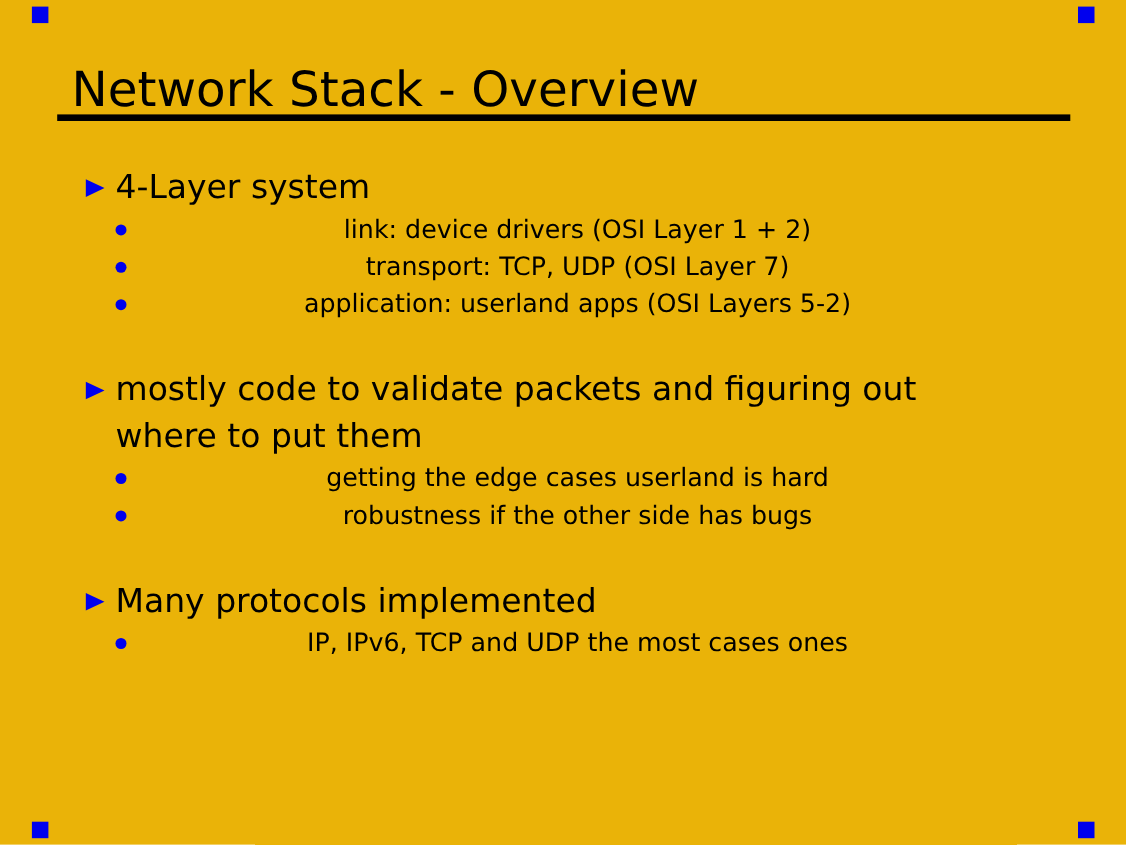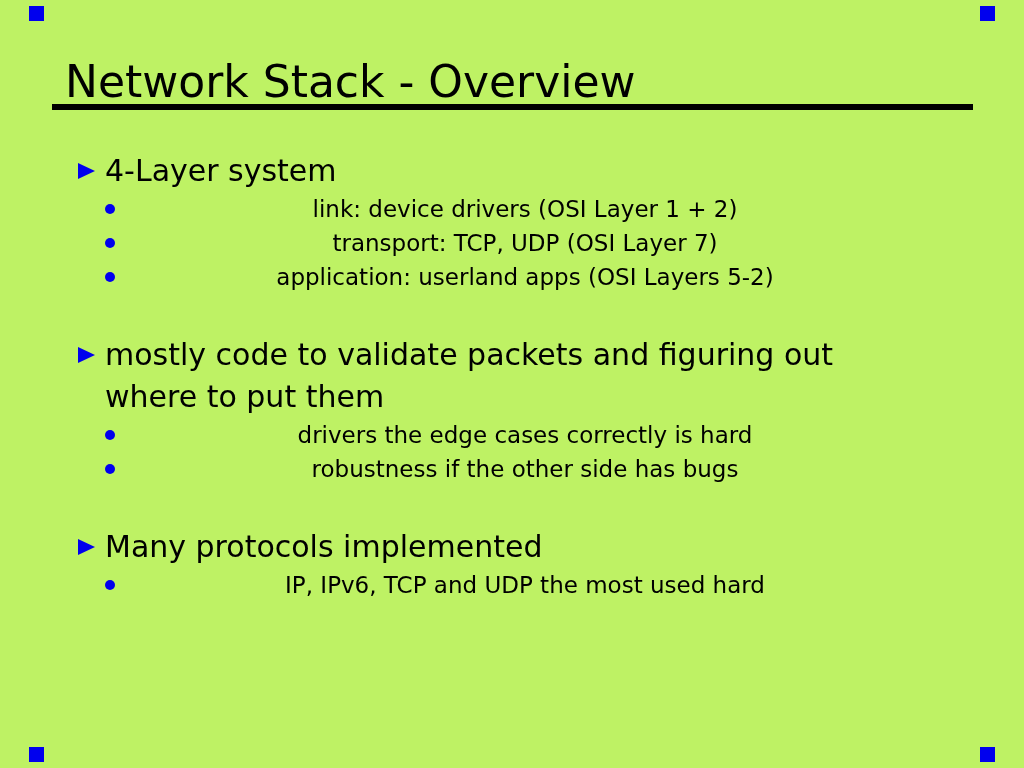--- a/index.html
+++ b/index.html
@@ -1,20 +1,20 @@
 <!DOCTYPE html>
 <html style="--blue: #0000EE;"><head>
 <meta charset="utf-8">
 <style>
   :root { --blue: #0000EE; --ink: #000000; }
   html, body { margin: 0; padding: 0; background: #ffffff; }
   .slide {
     position: relative;
     width: 1024px; height: 768px;
-    background: #bef264;
+    background: #eab308;
     overflow: hidden;
     font-family: "DejaVu Sans", "Liberation Sans", sans-serif;
     color: var(--ink);
   }
   .corner {
     position: absolute;
     width: 15px; height: 15px;
     background: var(--blue);
   }
   .corner-tl { left: 29px;  top: 6px; }
@@ -90,21 +90,21 @@
 
   <div class="content" id="content">
       <div class="group">
         <div class="main-item"><span class="tri"></span><span class="main-text">4-Layer system</span></div>
         <div class="sub-item"><span class="dot"></span><span class="sub-text">link: device drivers (OSI Layer 1 + 2)</span></div>
         <div class="sub-item"><span class="dot"></span><span class="sub-text">transport: TCP, UDP (OSI Layer 7)</span></div>
         <div class="sub-item"><span class="dot"></span><span class="sub-text">application: userland apps (OSI Layers 5-2)</span></div>
       </div>
       <div class="group">
         <div class="main-item"><span class="tri"></span><span class="main-text">mostly code to validate packets and figuring out where to put them</span></div>
-        <div class="sub-item"><span class="dot"></span><span class="sub-text">drivers the edge cases correctly is hard</span></div>
+        <div class="sub-item"><span class="dot"></span><span class="sub-text">getting the edge cases userland is hard</span></div>
         <div class="sub-item"><span class="dot"></span><span class="sub-text">robustness if the other side has bugs</span></div>
       </div>
       <div class="group">
         <div class="main-item"><span class="tri"></span><span class="main-text">Many protocols implemented</span></div>
-        <div class="sub-item"><span class="dot"></span><span class="sub-text">IP, IPv6, TCP and UDP the most used hard</span></div>
+        <div class="sub-item"><span class="dot"></span><span class="sub-text">IP, IPv6, TCP and UDP the most cases ones</span></div>
       </div>
     </div>
 </div>
 
 </body></html>

